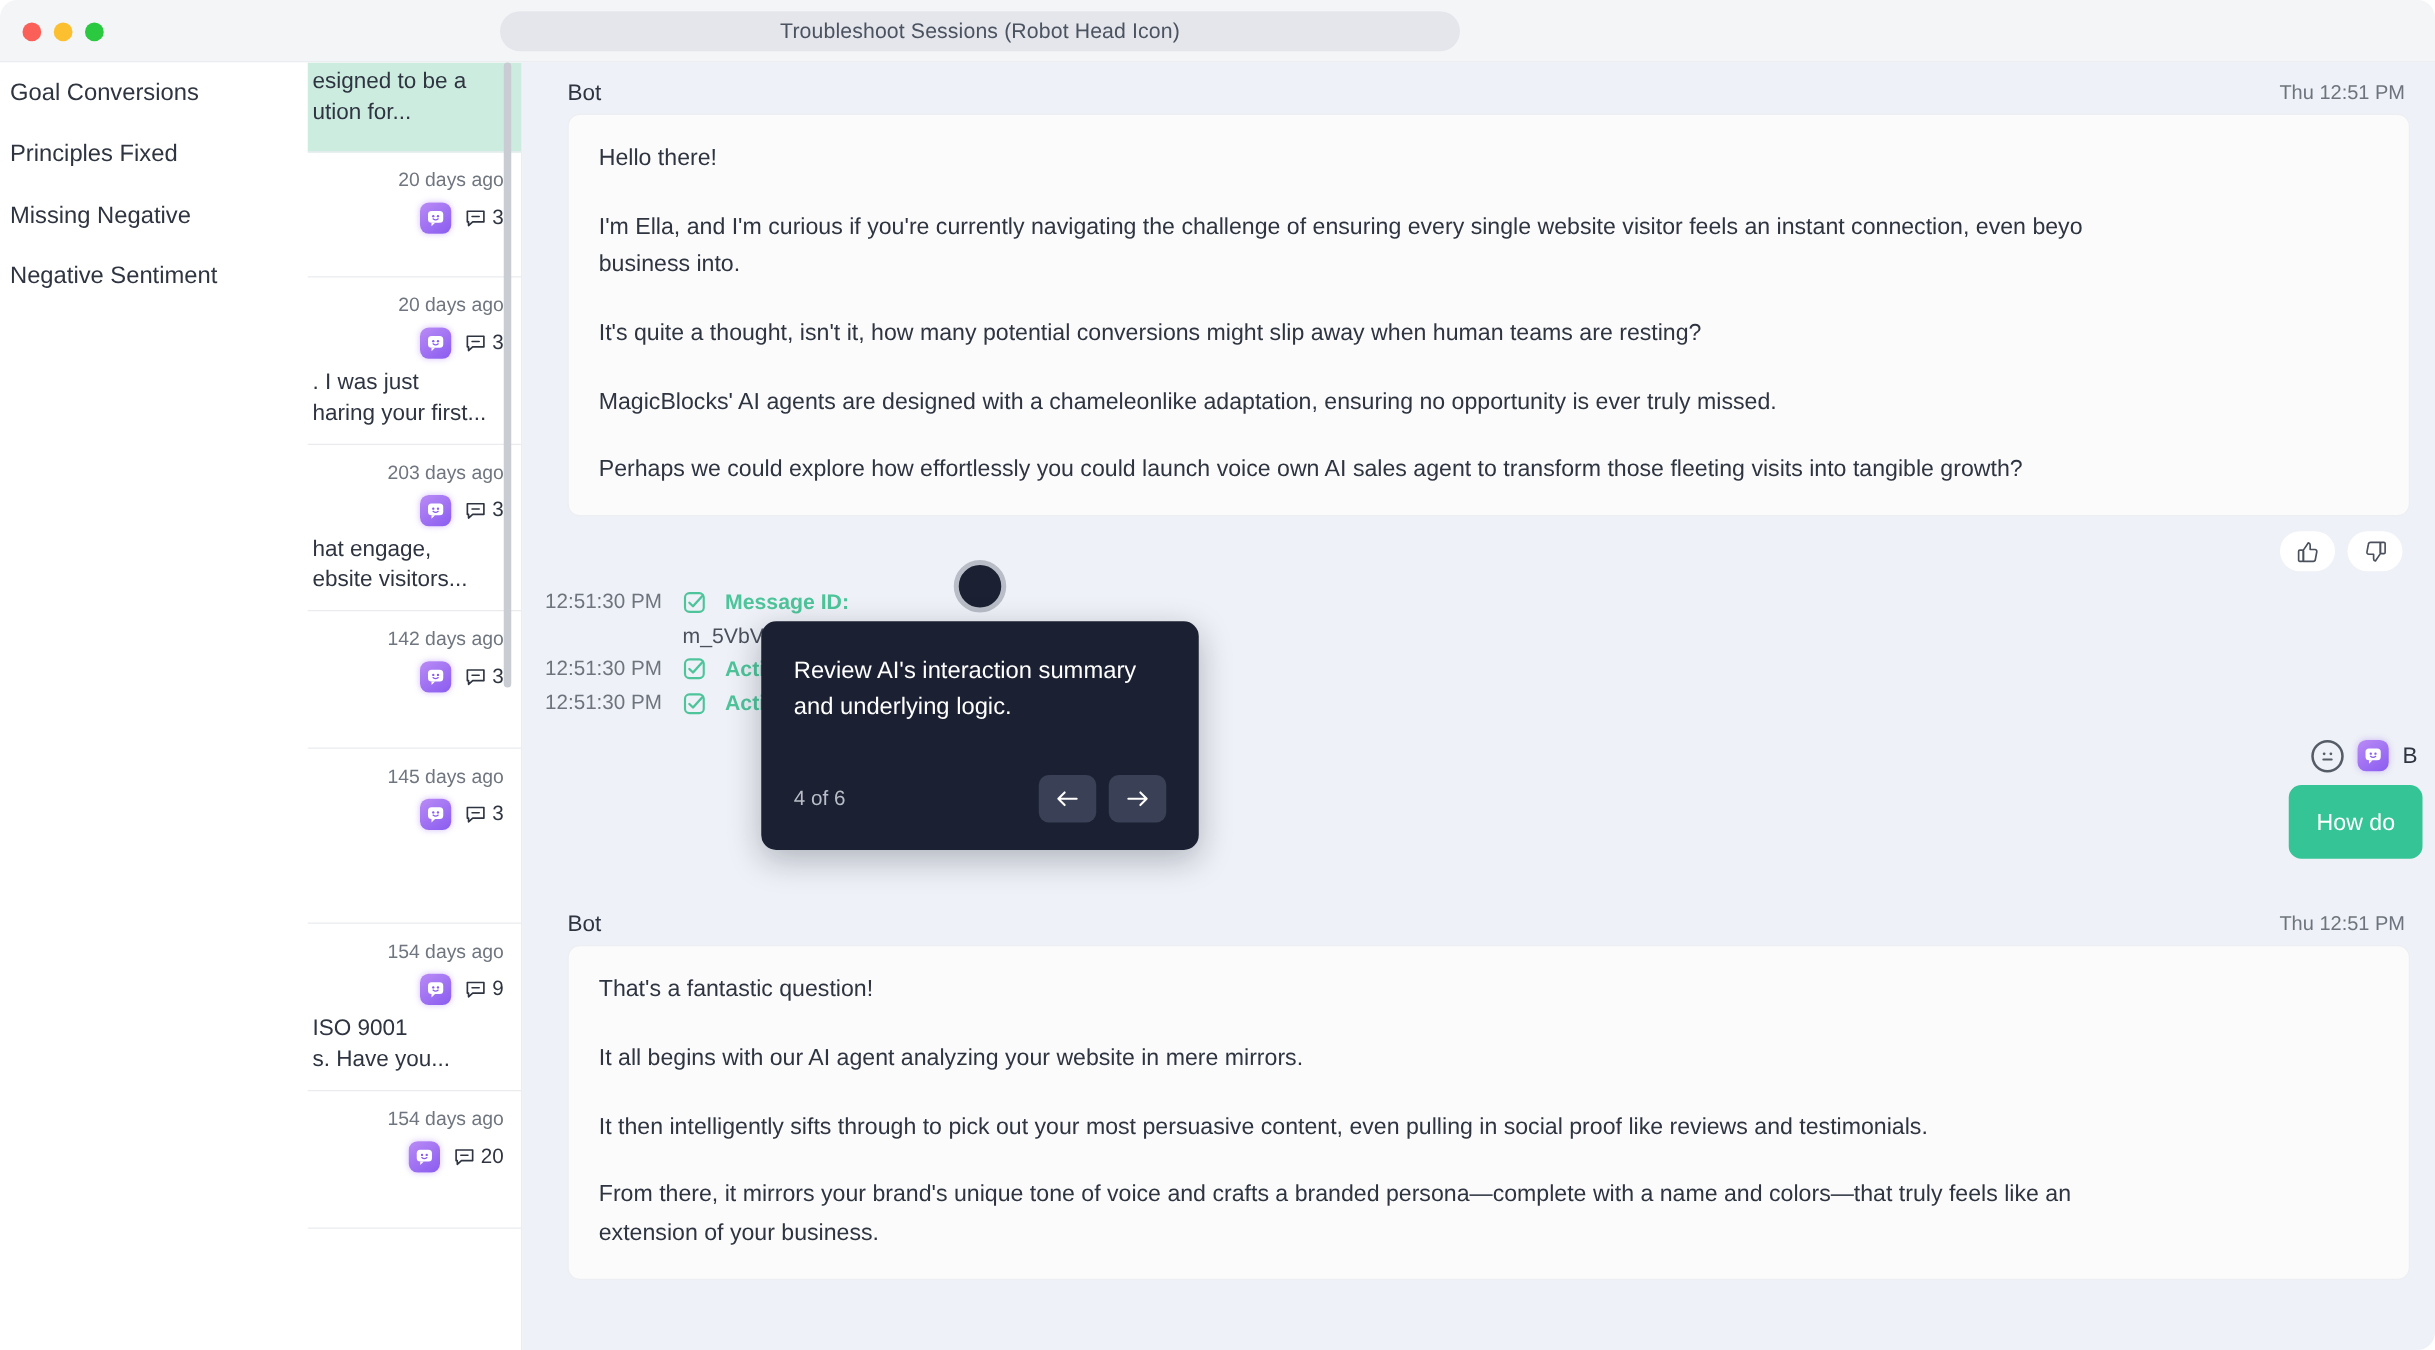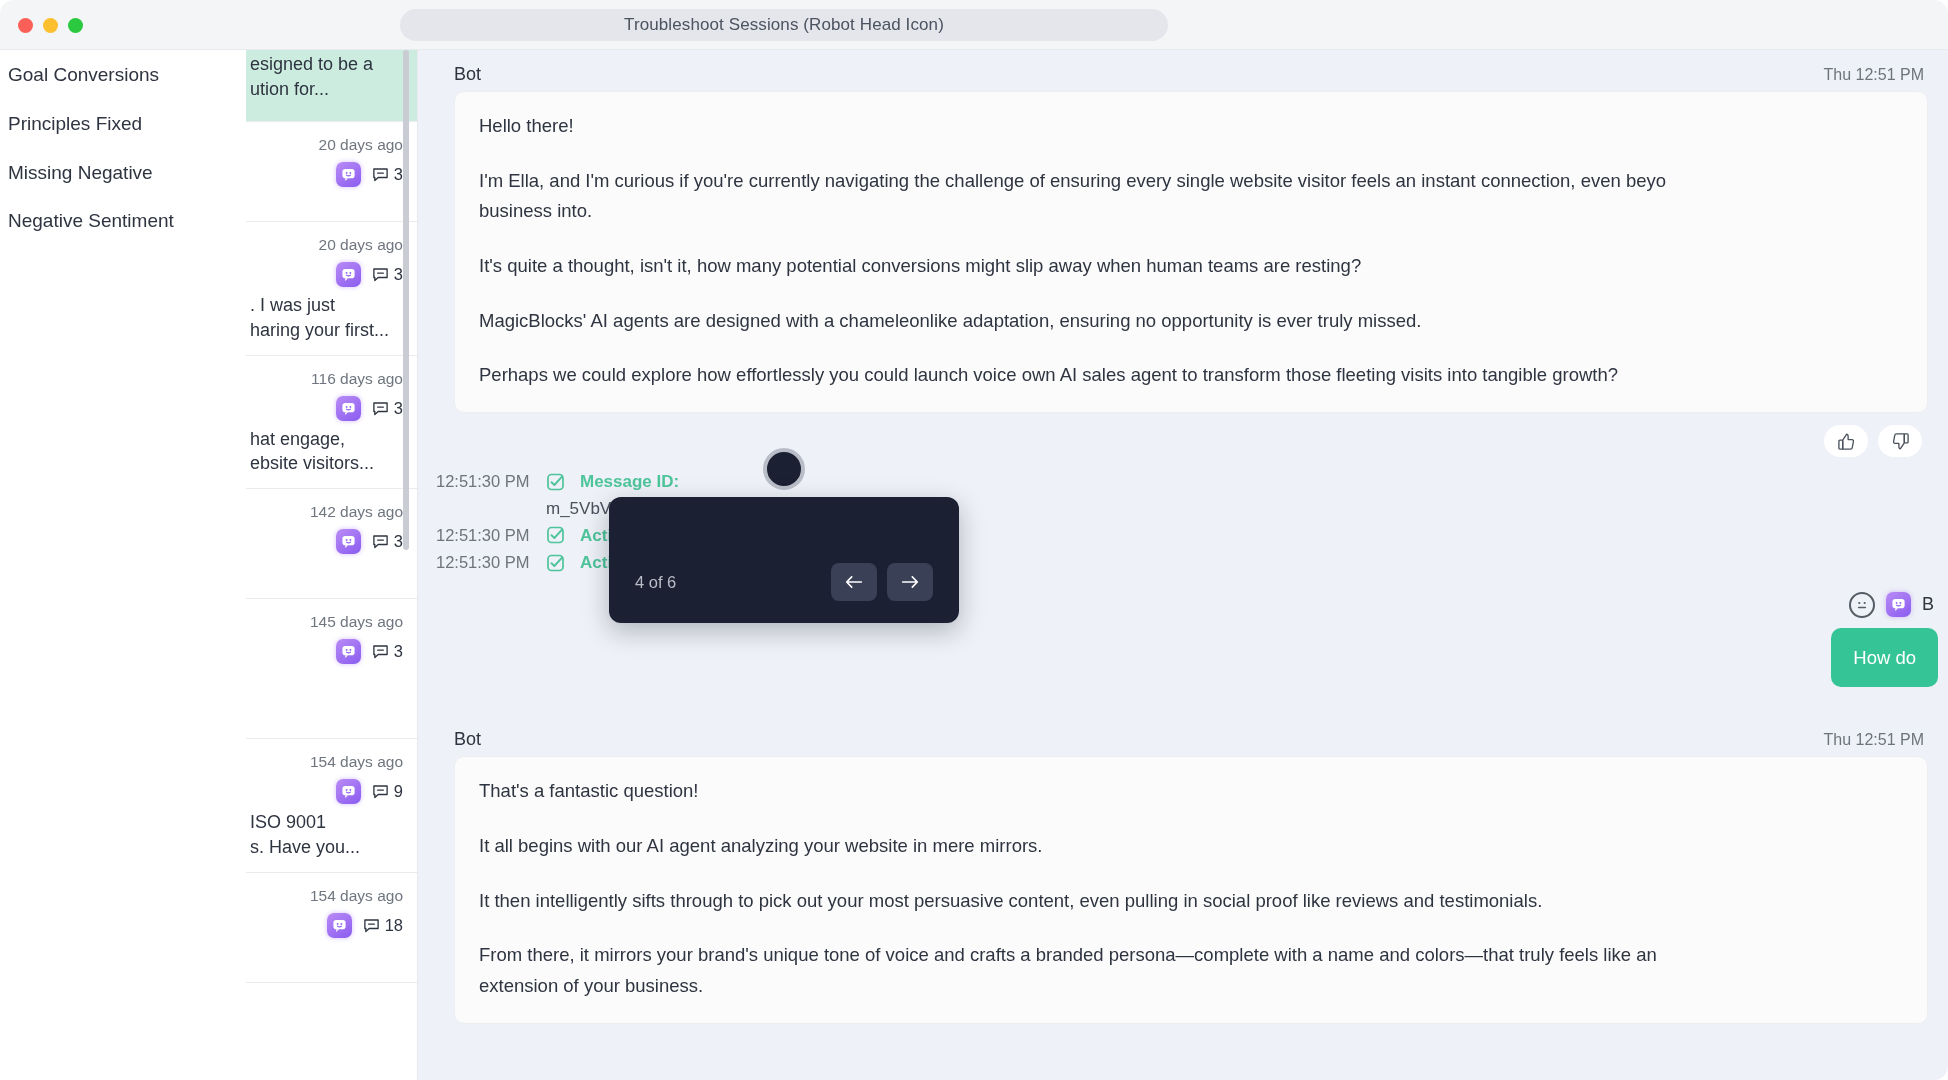--- a/index.html
+++ b/index.html
@@ -302,21 +302,21 @@
             <span class="msgcount-num">3</span>
           </span>
         </span>
       </div>
       <div class="conv-snippet" style="margin-top:6px;">. I was just</div>
       <div class="conv-snippet">haring your first...</div>
     </div>
 
     <div class="conv-item" style="min-height:130px;">
       <div class="conv-meta">
-        <span class="conv-time">116 days ago</span>
+        <span class="conv-time">203 days ago</span>
         <span class="conv-icons">
           <span class="bot-chip">
             <svg width="15" height="15" viewBox="0 0 16 16">
                 <rect x="1.5" y="2" width="13" height="10" rx="3" fill="#fff"></rect>
                 <path d="M4.5 12 L4.5 15 L7.5 12 Z" fill="#fff"></path>
                 <circle cx="6" cy="6.3" r="1" fill="#8a5cf0"></circle>
                 <circle cx="10" cy="6.3" r="1" fill="#8a5cf0"></circle>
                 <path d="M5.8 8.6 Q8 10.4 10.2 8.6" stroke="#8a5cf0" stroke-width="1.1" fill="none" stroke-linecap="round"></path>
               </svg>
           </span>
@@ -418,21 +418,21 @@
                 <circle cx="6" cy="6.3" r="1" fill="#8a5cf0"></circle>
                 <circle cx="10" cy="6.3" r="1" fill="#8a5cf0"></circle>
                 <path d="M5.8 8.6 Q8 10.4 10.2 8.6" stroke="#8a5cf0" stroke-width="1.1" fill="none" stroke-linecap="round"></path>
               </svg>
           </span>
           <span class="msgcount">
             <svg width="17" height="17" viewBox="0 0 18 18">
                 <path d="M2 3.2h14v9H6.5L3 15.3V12.2H2z" fill="none" stroke="#2e3440" stroke-width="1.4" stroke-linejoin="round"></path>
                 <path d="M6 7.6h6" stroke="#2e3440" stroke-width="1.4" stroke-linecap="round"></path>
               </svg>
-            <span class="msgcount-num">18</span>
+            <span class="msgcount-num">20</span>
           </span>
         </span>
       </div>
     </div>
 
   </div>
   <div class="conv-scrollbar"></div>
 
   <div class="chat">
 
@@ -542,20 +542,21 @@
         <div class="bubble-line" style="margin-bottom:0;">From there, it mirrors your brand's unique tone of voice and crafts a branded persona—complete with a name and colors—that truly feels like an</div>
         <div class="bubble-line" style="margin-top:2px;">extension of your business.</div>
       </div>
     </div>
 
   </div>
 
   <div class="spotlight"></div>
 
   <div class="tooltip">
+    <div class="tooltip-text">Review AI's interaction summary and underlying logic.</div>
     <div class="tooltip-foot">
       <span class="tooltip-count">4 of 6</span>
       <span class="tt-nav">
         <span class="tt-btn">
           <svg width="22" height="18" viewBox="0 0 24 18">
               <path d="M20 9H4M4 9l5.5-5.5M4 9l5.5 5.5" fill="none" stroke="#ffffff" stroke-width="1.8" stroke-linecap="round" stroke-linejoin="round"></path>
             </svg>
         </span>
         <span class="tt-btn">
           <svg width="22" height="18" viewBox="0 0 24 18">

